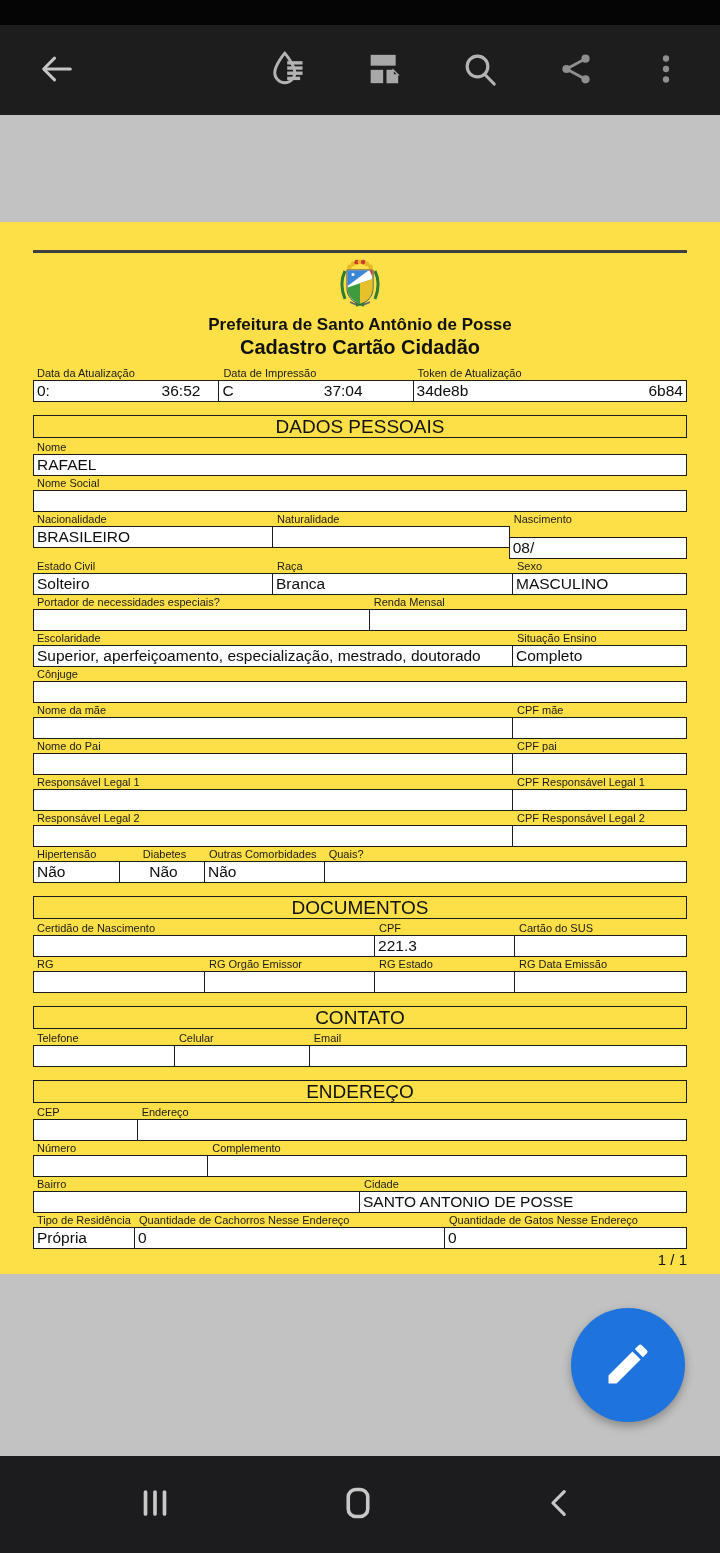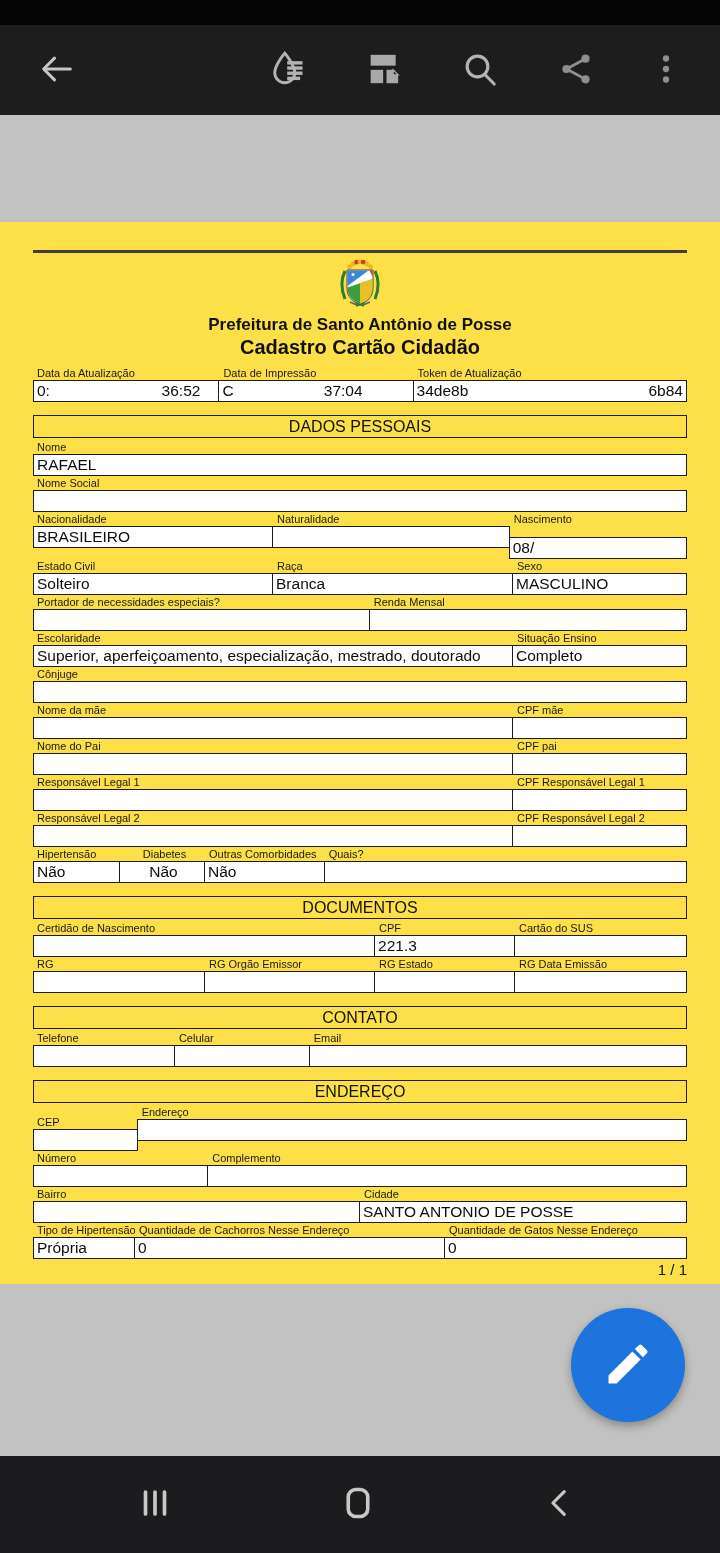--- a/index.html
+++ b/index.html
@@ -9,21 +9,21 @@
   .toolbar{height:90px;background:#1d1d1d;position:relative;}
   .icon-btn{position:absolute;top:50%;transform:translateY(-50%);
     width:48px;height:48px;background:none;border:none;padding:0;margin:0;
     display:flex;align-items:center;justify-content:center;cursor:pointer;}
   .viewer{height:1438px;background:#c2c2c2;overflow:hidden;}
   .page{margin-top:107px;background:#fde047;padding:28px 33px 6px 33px;min-height:880px;}
   .rule{border-top:3px solid #3f3f3f;margin-bottom:6px;}
   .logo{text-align:center;margin-bottom:2px;}
   .doc-title{font-size:17px;font-weight:bold;color:#111;text-align:center;margin:2px 0 1px 0;}
   .doc-subtitle{font-size:20px;font-weight:bold;color:#111;text-align:center;margin:0 0 8px 0;}
-  .sec-header{border:1px solid #1c1c1c;text-align:center;font-size:16px;color:#111;
+  .sec-header{border:1px solid #1c1c1c;text-align:center;font-size:19px;color:#111;
     height:21px;line-height:21px;margin-top:13px;margin-bottom:3px;}
   .frow{display:flex;margin-top:1px;}
   .fcell{display:flex;flex-direction:column;min-width:0;}
   .fcell:not(:first-child) .fvalue{margin-left:-1px;}
   .flabel{font-size:11px;line-height:13px;padding-left:4px;color:#1a1a1a;
     white-space:nowrap;overflow:hidden;}
   .fvalue{border:1px solid #1c1c1c;height:20px;font-size:15.5px;line-height:20px;
     padding-left:3px;color:#0d0d0d;white-space:nowrap;overflow:hidden;background:#fff;}
   .fvalue.split{display:flex;justify-content:space-between;}
   .page-num{text-align:right;font-size:15px;color:#111;margin-top:2px;padding-right:0;}
@@ -317,21 +317,21 @@
             <div class="flabel">Celular</div>
             <div class="fvalue"></div>
           </div>
           <div class="fcell" style="width: 57.7%;">
             <div class="flabel">Email</div>
             <div class="fvalue"></div>
           </div>
         </div>
         <div class="sec-header">ENDEREÇO</div>
         <div class="frow">
-          <div class="fcell" style="width: 16%; margin-top: 10px;">
+          <div class="fcell" style="width: 16%;">
             <div class="flabel">CEP</div>
             <div class="fvalue"></div>
           </div>
           <div class="fcell" style="width: 84%;">
             <div class="flabel">Endereço</div>
             <div class="fvalue"></div>
           </div>
         </div>
         <div class="frow">
           <div class="fcell" style="width: 26.8%;">
@@ -348,21 +348,21 @@
             <div class="flabel">Bairro</div>
             <div class="fvalue"></div>
           </div>
           <div class="fcell" style="width: 50%;">
             <div class="flabel">Cidade</div>
             <div class="fvalue">SANTO ANTONIO DE POSSE</div>
           </div>
         </div>
         <div class="frow">
           <div class="fcell" style="width: 15.6%;">
-            <div class="flabel">Tipo de Hipertensão</div>
+            <div class="flabel">Tipo de Residência</div>
             <div class="fvalue">Própria</div>
           </div>
           <div class="fcell" style="width: 47.4%;">
             <div class="flabel">Quantidade de Cachorros Nesse Endereço</div>
             <div class="fvalue">0</div>
           </div>
           <div class="fcell" style="width: 37%;">
             <div class="flabel">Quantidade de Gatos Nesse Endereço</div>
             <div class="fvalue">0</div>
           </div>

